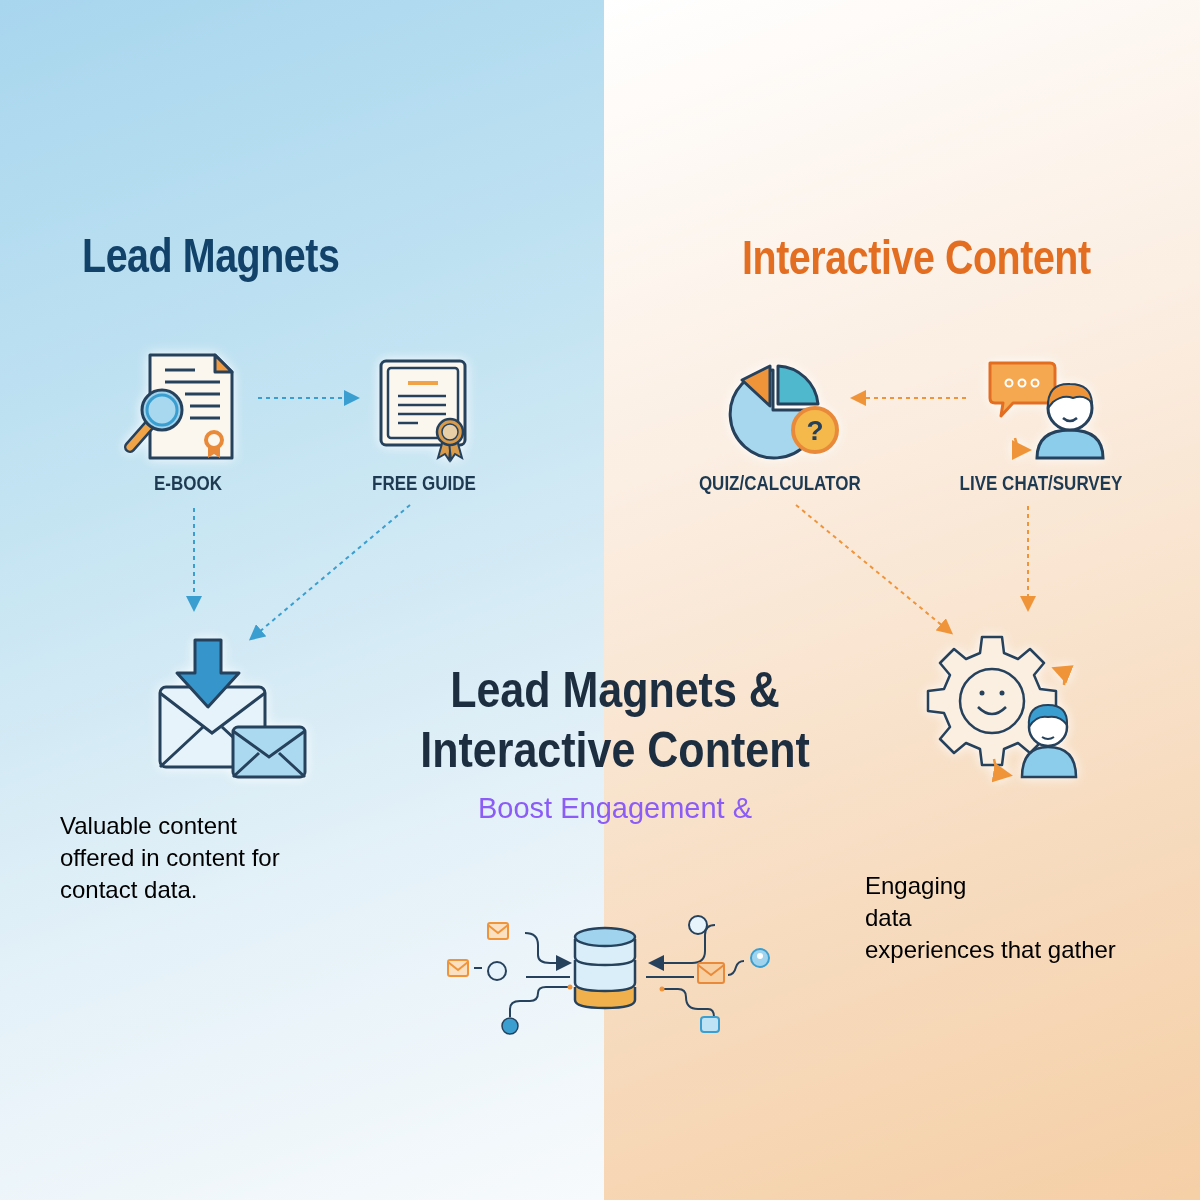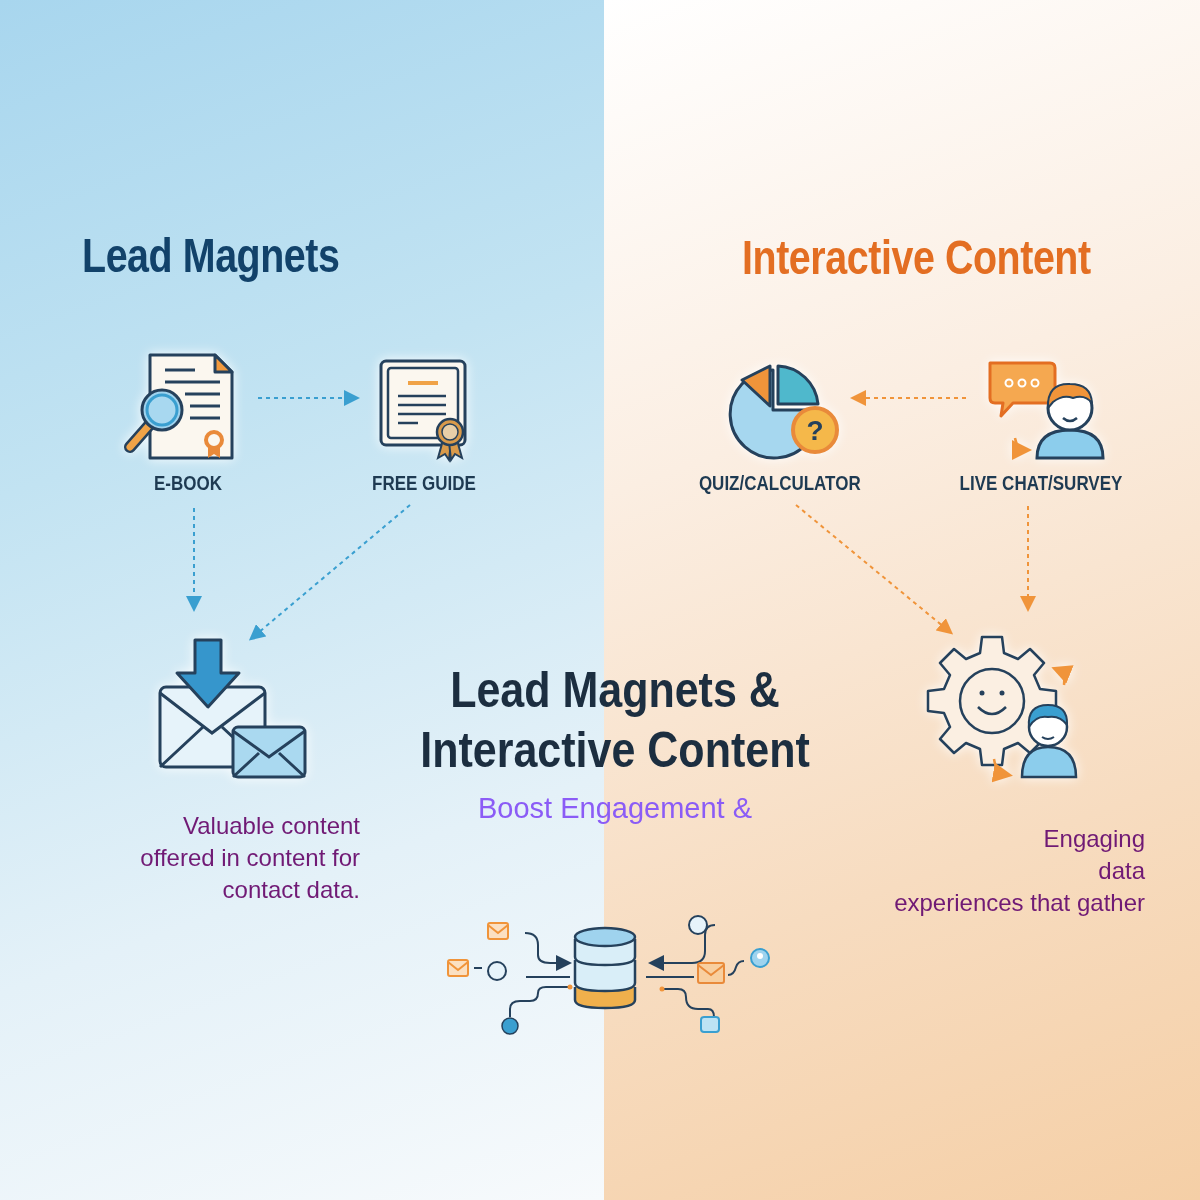--- a/index.html
+++ b/index.html
@@ -6,21 +6,21 @@
   body { width:1200px; height:1200px; position:relative; overflow:hidden; font-family:"Liberation Sans", sans-serif; }
   .bg-left { position:absolute; left:0; top:0; width:604px; height:1200px;
     background: linear-gradient(160deg, #a8d6ee 0%, #c2e3f2 35%, #e4f1f8 70%, #f7fafc 100%); }
   .bg-right { position:absolute; left:604px; top:0; width:596px; height:1200px;
     background: linear-gradient(160deg, #ffffff 0%, #fbeee2 35%, #f7dcc0 70%, #f5cfa6 100%); }
   .abs { position:absolute; }
   .heading { font-weight:bold; font-size:48px; letter-spacing:-0.5px; transform:scaleX(0.82); transform-origin:left center; white-space:nowrap; }
   .heading-left { left:82px; top:228px; color:#12426a; }
   .heading-right { left:742px; top:230px; color:#e36e22; }
   .label { font-weight:bold; font-size:20px; color:#1e3a52; white-space:nowrap; transform:scaleX(0.85); transform-origin:center; text-align:center; }
-  .desc { font-size:24px; color:#701a75; text-align:right; line-height:32px; }
+  .desc { font-size:24px; color:#000000; text-align:left; line-height:32px; }
   .center-title { left:380px; top:660px; width:470px; text-align:center; font-weight:bold; font-size:50px; line-height:60px; color:#1c2e40; transform:scaleX(0.86); transform-origin:center; }
   .center-sub { left:420px; top:790px; width:390px; text-align:center; font-size:29px; line-height:37px; color:#8b5cf6; }
   svg { overflow:visible; }
   .glow { filter: drop-shadow(0 0 6px rgba(255,255,255,0.9)); }
 </style>
 </head>
 <body>
 
 <div class="bg-left"></div>
 <div class="bg-right"></div>
@@ -131,21 +131,21 @@
   <circle cx="72" cy="58" r="2.5" fill="#25415c"></circle>
   <path d="M48 72 Q62 86 76 72" fill="none" stroke="#25415c" stroke-width="2.5"></path>
   <path d="M92 142 Q92 112 118 112 Q146 112 146 142 Z" fill="#8ccdec" stroke="#25415c" stroke-width="2.5"></path>
   <circle cx="118" cy="92" r="19" fill="#fff" stroke="#25415c" stroke-width="2.5"></circle>
   <path d="M99 92 Q97 70 118 70 Q138 70 137 90 Q130 80 118 82 Q106 80 99 92 Z" fill="#3a9fd0" stroke="#25415c" stroke-width="2"></path>
   <path d="M112 102 Q118 106 124 102" fill="none" stroke="#25415c" stroke-width="2"></path>
   <path d="M134 50 Q136 38 126 34" fill="none" stroke="#f0943a" stroke-width="2.5" marker-end="url(#ao)"></path>
   <path d="M64 124 Q66 138 78 140" fill="none" stroke="#f0943a" stroke-width="2.5" marker-end="url(#ao)"></path>
 </svg>
 
-<div class="abs desc" style="left:865px;top:823px;width:280px">
+<div class="abs desc" style="left:865px;top:870px;width:280px">
   <div>Engaging</div>
   <div>data</div>
   <div>experiences that gather</div>
 </div>
 
 <div class="abs center-title">
   <div>Lead Magnets &amp;</div>
   <div>Interactive Content</div>
 </div>
 <div class="abs center-sub">

